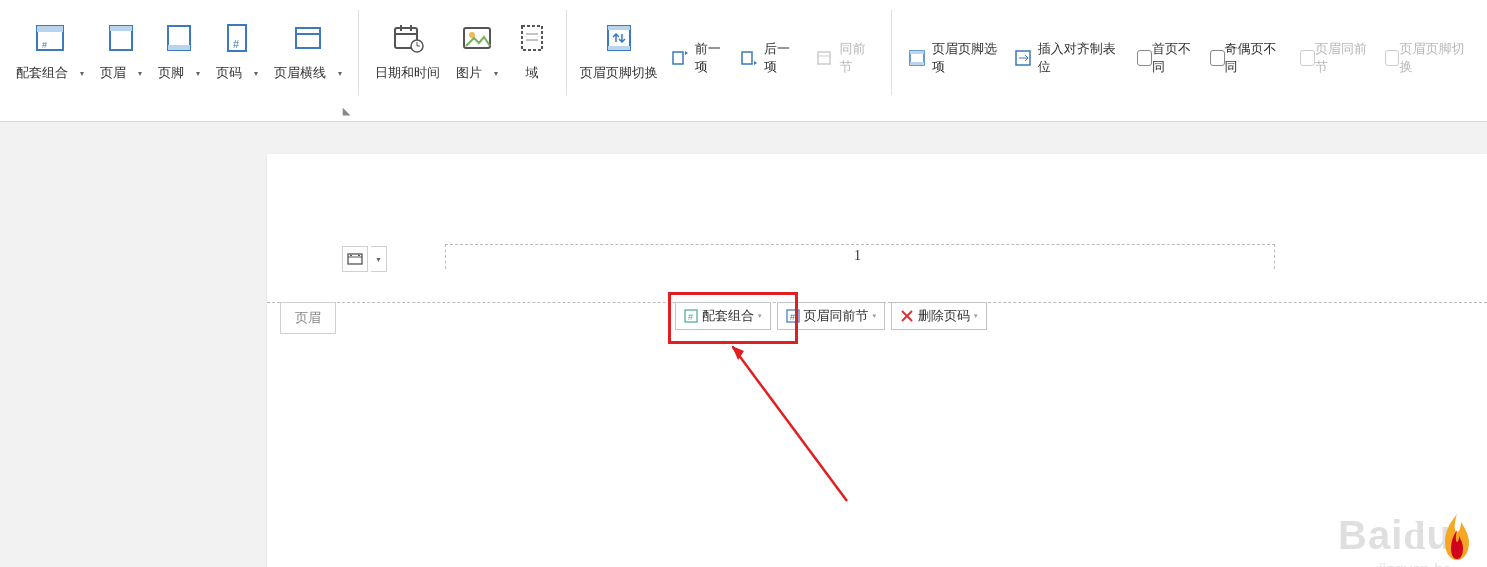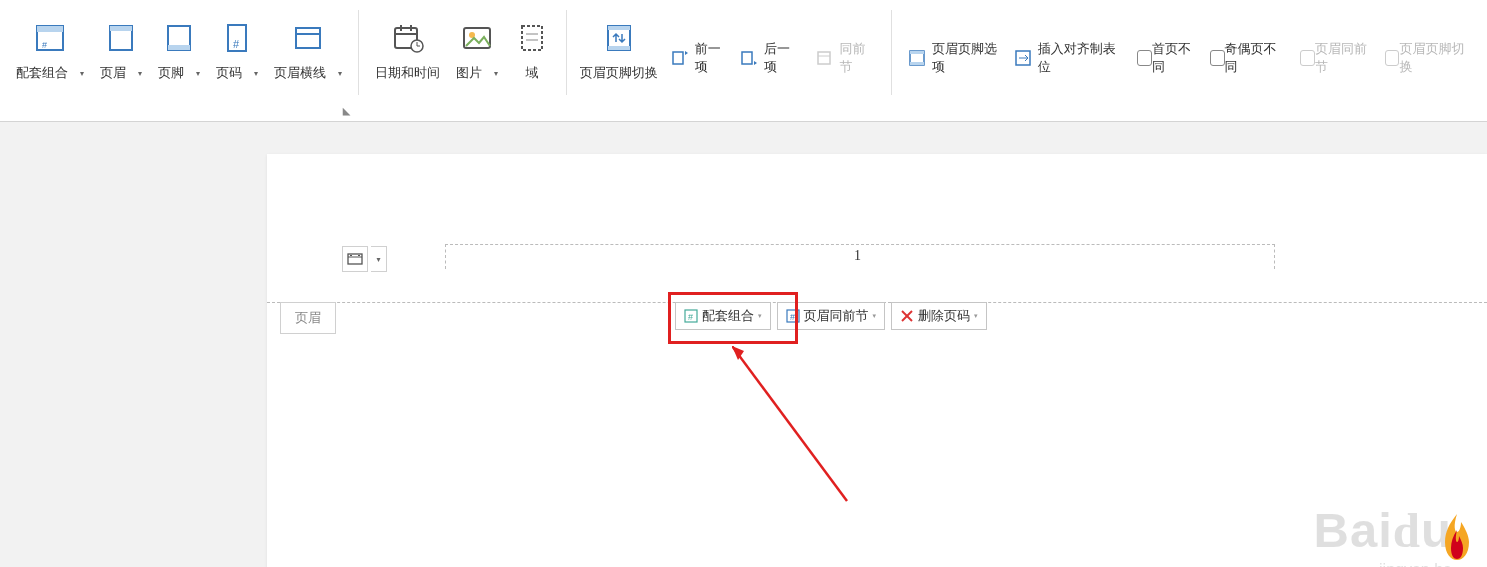--- a/index.html
+++ b/index.html
@@ -199,21 +199,21 @@
     .watermark {
       position: absolute;
       right: 35px;
       bottom: 20px;
       text-align: right;
       opacity: 0.3;
       color: #999;
       font-family: Arial, sans-serif;
       pointer-events: none;
     }
-    .watermark .bai { font-size: 49px; font-weight: bold; letter-spacing: 1px; margin-top: 16px; }
+    .watermark .bai { font-size: 40px; font-weight: bold; letter-spacing: 1px; margin-top: 16px; }
     .watermark .url { font-size: 16px; margin-top: 2px; }
     .site-logo {
       position: absolute;
       right: 10px;
       bottom: 5px;
       display: flex;
       align-items: center;
       gap: 4px;
       pointer-events: none;
     }

